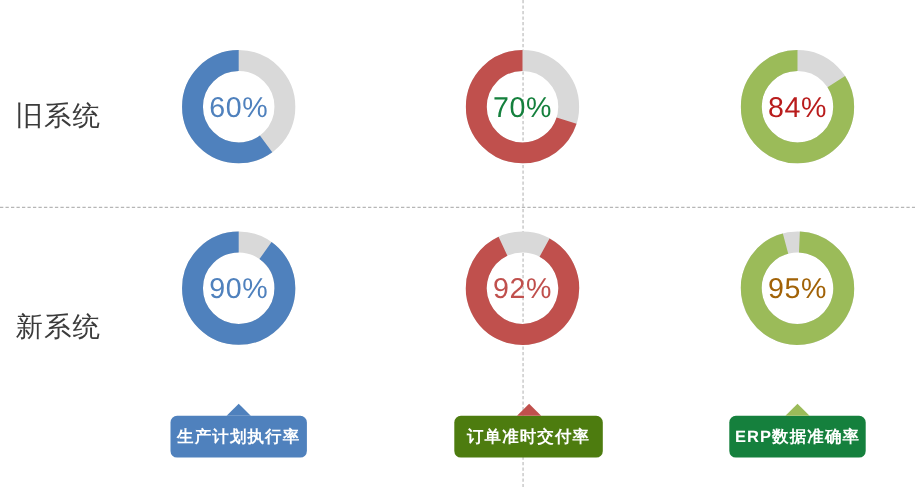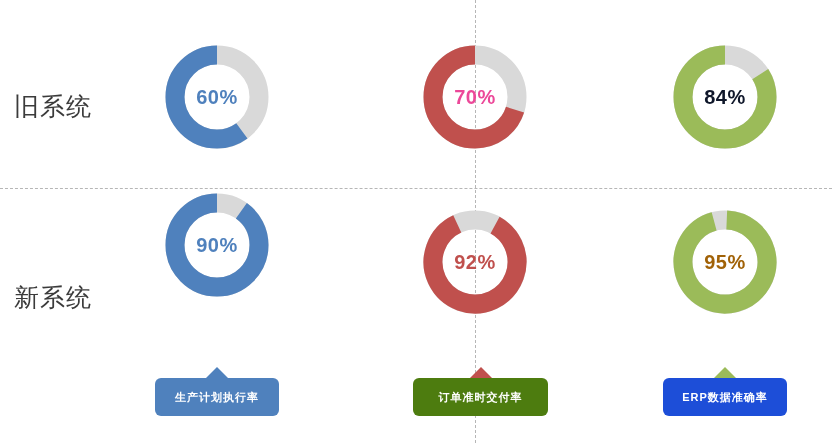--- a/index.html
+++ b/index.html
@@ -57,36 +57,36 @@
   }
   .gauge-value {
     position: absolute;
     left: 0;
     top: 0;
     width: 104px;
     height: 104px;
     display: flex;
     align-items: center;
     justify-content: center;
-    font-size: 20px;
-    font-weight: bold;
+    font-size: 26px;
+    font-weight: normal;
     letter-spacing: 0.5px;
     pointer-events: none;
   }
 
   
   .callout {
     position: absolute;
     height: 38px;
     border-radius: 6px;
     display: flex;
     align-items: center;
     justify-content: center;
     color: #ffffff;
-    font-size: 11px;
+    font-size: 15px;
     font-weight: bold;
     letter-spacing: 1px;
     white-space: nowrap;
     box-sizing: border-box;
   }
   .callout-arrow {
     position: absolute;
     top: -11px;
     left: 50%;
     margin-left: -11px;
@@ -113,32 +113,32 @@
       <circle class="gauge-arc" cx="52" cy="52" r="42" fill="none" stroke="#4F81BD" stroke-width="19" transform="scale(-1,1) translate(-104,0) rotate(-90 52 52)" stroke-dasharray="158.3362697409256 105.55751316061705"></circle>
     </svg>
     <div class="gauge-value" style="color:#4F81BD;">60%</div>
   </div>
 
   <div class="gauge" style="left:423px; top:45px;">
     <svg viewBox="0 0 104 104">
       <circle cx="52" cy="52" r="42" fill="none" stroke="#D9D9D9" stroke-width="19"></circle>
       <circle class="gauge-arc" cx="52" cy="52" r="42" fill="none" stroke="#C0504D" stroke-width="19" transform="scale(-1,1) translate(-104,0) rotate(-90 52 52)" stroke-dasharray="184.72564803107983 79.16813487046281"></circle>
     </svg>
-    <div class="gauge-value" style="color:#ec4899;">70%</div>
+    <div class="gauge-value" style="color:#15803d;">70%</div>
   </div>
 
   <div class="gauge" style="left:673px; top:45px;">
     <svg viewBox="0 0 104 104">
       <circle cx="52" cy="52" r="42" fill="none" stroke="#D9D9D9" stroke-width="19"></circle>
       <circle class="gauge-arc" cx="52" cy="52" r="42" fill="none" stroke="#9BBB59" stroke-width="19" transform="scale(-1,1) translate(-104,0) rotate(-90 52 52)" stroke-dasharray="221.67077763729583 42.22300526424681"></circle>
     </svg>
-    <div class="gauge-value" style="color:#0f172a;">84%</div>
+    <div class="gauge-value" style="color:#b91c1c;">84%</div>
   </div>
 
-  <div class="gauge" style="left:165px; top:193px;">
+  <div class="gauge" style="left:165px; top:210px;">
     <svg viewBox="0 0 104 104">
       <circle cx="52" cy="52" r="42" fill="none" stroke="#D9D9D9" stroke-width="19"></circle>
       <circle class="gauge-arc" cx="52" cy="52" r="42" fill="none" stroke="#4F81BD" stroke-width="19" transform="scale(-1,1) translate(-104,0) rotate(-90 52 52)" stroke-dasharray="237.5044046113884 26.38937829015424"></circle>
     </svg>
     <div class="gauge-value" style="color:#4F81BD;">90%</div>
   </div>
 
   <div class="gauge" style="left:423px; top:210px;">
     <svg viewBox="0 0 104 104">
       <circle cx="52" cy="52" r="42" fill="none" stroke="#D9D9D9" stroke-width="19"></circle>
@@ -158,18 +158,18 @@
   <div class="callout" style="left:155px; top:378px; width:124px; background:#4F81BD;">
     <span class="callout-arrow" style="border-bottom:11px solid #4F81BD;"></span>
     <span>生产计划执行率</span>
   </div>
 
   <div class="callout" style="left:413px; top:378px; width:135px; background:#4d7c0f;">
     <span class="callout-arrow" style="border-bottom:11px solid #C0504D;"></span>
     <span>订单准时交付率</span>
   </div>
 
-  <div class="callout" style="left:663px; top:378px; width:124px; background:#1d4ed8;">
+  <div class="callout" style="left:663px; top:378px; width:124px; background:#15803d;">
     <span class="callout-arrow" style="border-bottom:11px solid #9BBB59;"></span>
     <span>ERP数据准确率</span>
   </div>
 
 </div>
 
 </body></html>

